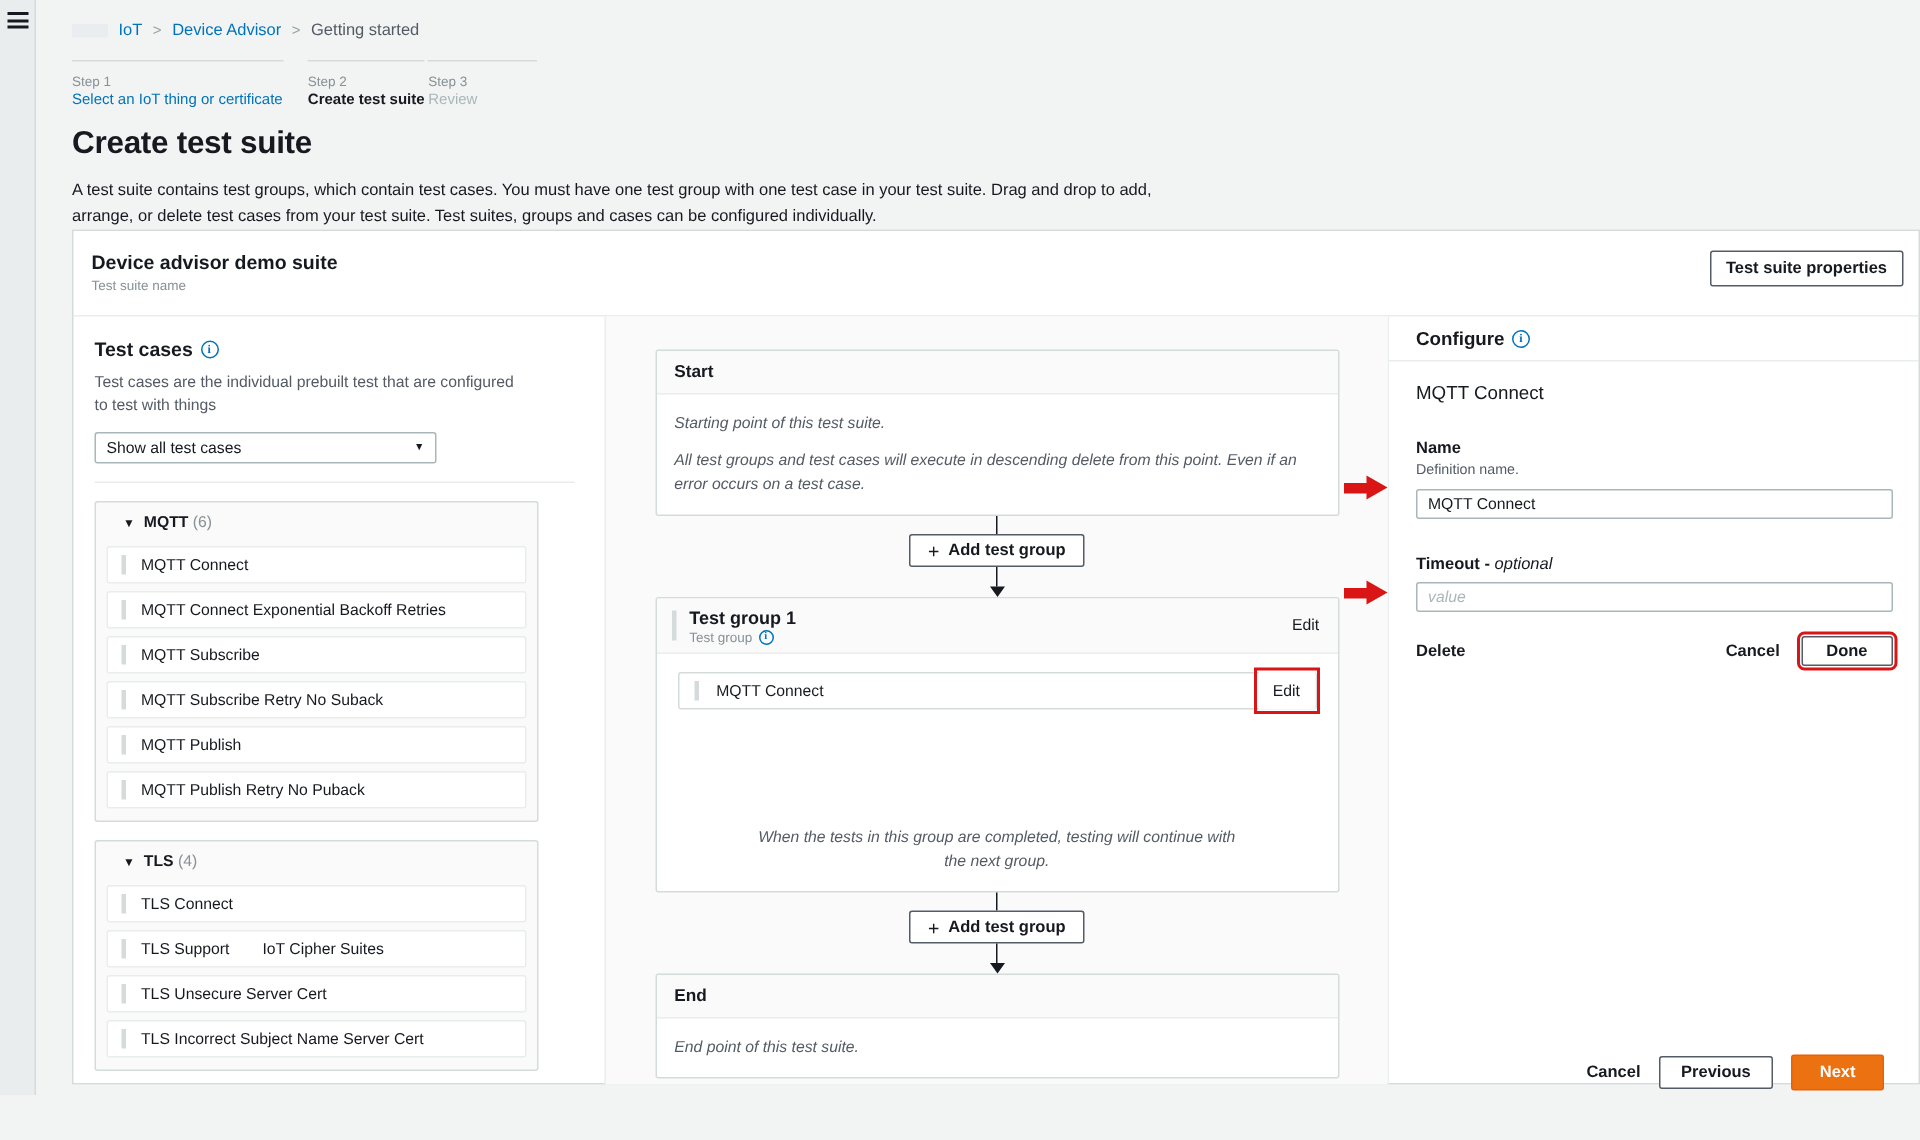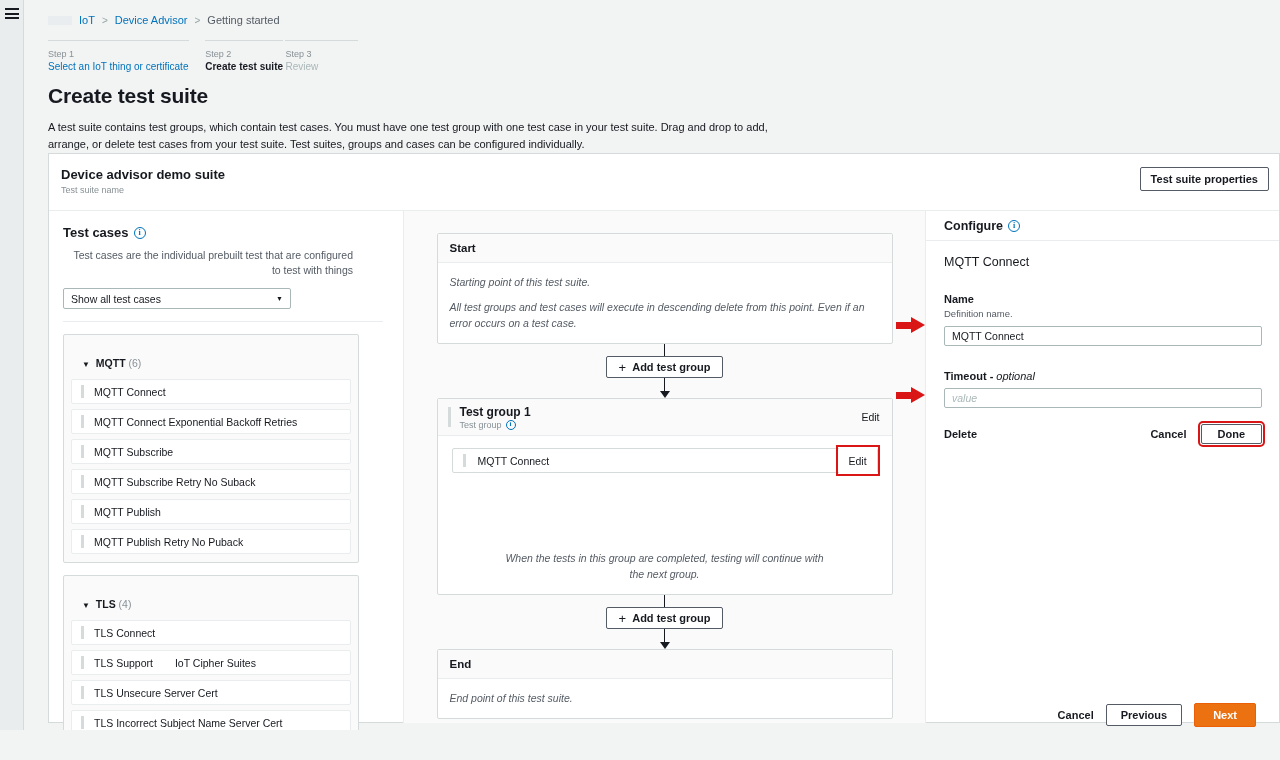--- a/index.html
+++ b/index.html
@@ -87,34 +87,34 @@
 
   
   .lc-title { display: flex; align-items: center; gap: 5px; font-size: 13px; font-weight: bold; color: #16191f; }
   .info-icon {
     display: inline-flex; align-items: center; justify-content: center;
     width: 12px; height: 12px; border-radius: 50%;
     border: 1.3px solid #0073bb; color: #0073bb;
     font-size: 8px; font-weight: bold; font-family: "Liberation Serif", serif;
     cursor: pointer; line-height: 1;
   }
-  .lc-desc { margin-top: 8px; width: 290px; font-size: 10.5px; line-height: 15px; color: #545b64; text-align: right; }
+  .lc-desc { margin-top: 8px; width: 290px; font-size: 10.5px; line-height: 15px; color: #545b64; }
   .select {
     margin-top: 10px; width: 228px; height: 21px;
     border: 1px solid #aab7b8; border-radius: 2px; background: #fff;
     display: flex; align-items: center; justify-content: space-between;
     padding: 0 7px; font-size: 10.5px; color: #16191f; cursor: pointer;
   }
   .caret { font-size: 7px; color: #16191f; }
   .lc-divider { margin-top: 12px; width: 320px; border-top: 1px solid #eaeded; }
 
   .group-box {
     margin-top: 12px; width: 296px;
     border: 1px solid #d5dbdb; border-radius: 2px; background: #fafafa;
-    padding: 22px 7px 8px 7px;
+    padding: 7px 7px 8px 7px;
   }
   .group-head { font-size: 10.5px; color: #16191f; padding: 0 0 5px 11px; }
   .group-head b { font-weight: bold; }
   .group-head .cnt { color: #879196; font-weight: normal; }
   .tri { font-size: 8px; margin-right: 3px; }
   .tc-item {
     display: flex; align-items: center; height: 25px; margin-top: 5px;
     background: #fff; border: 1px solid #eaeded; border-radius: 2px;
   }
   .tc-item:first-of-type { margin-top: 0; }

